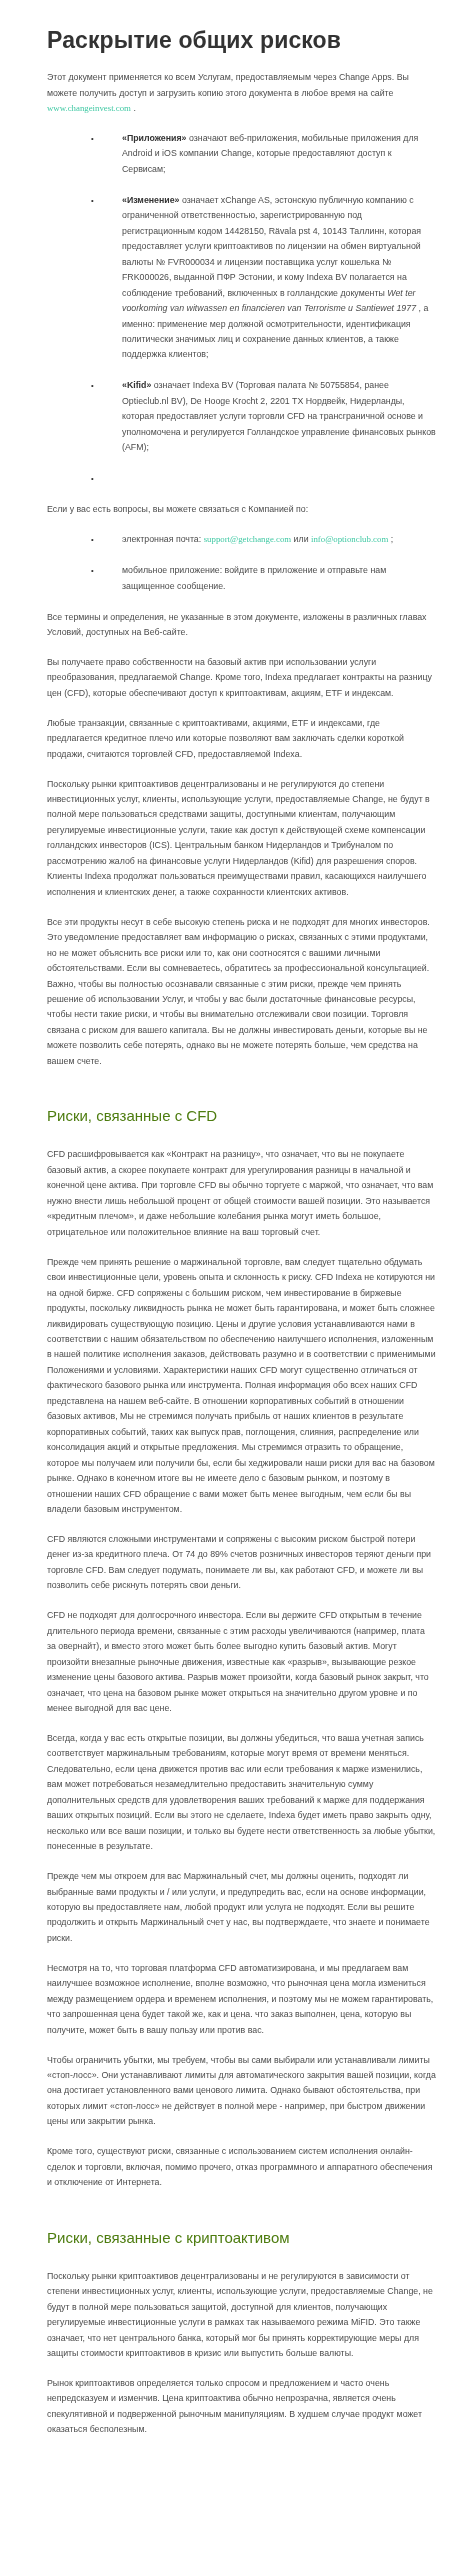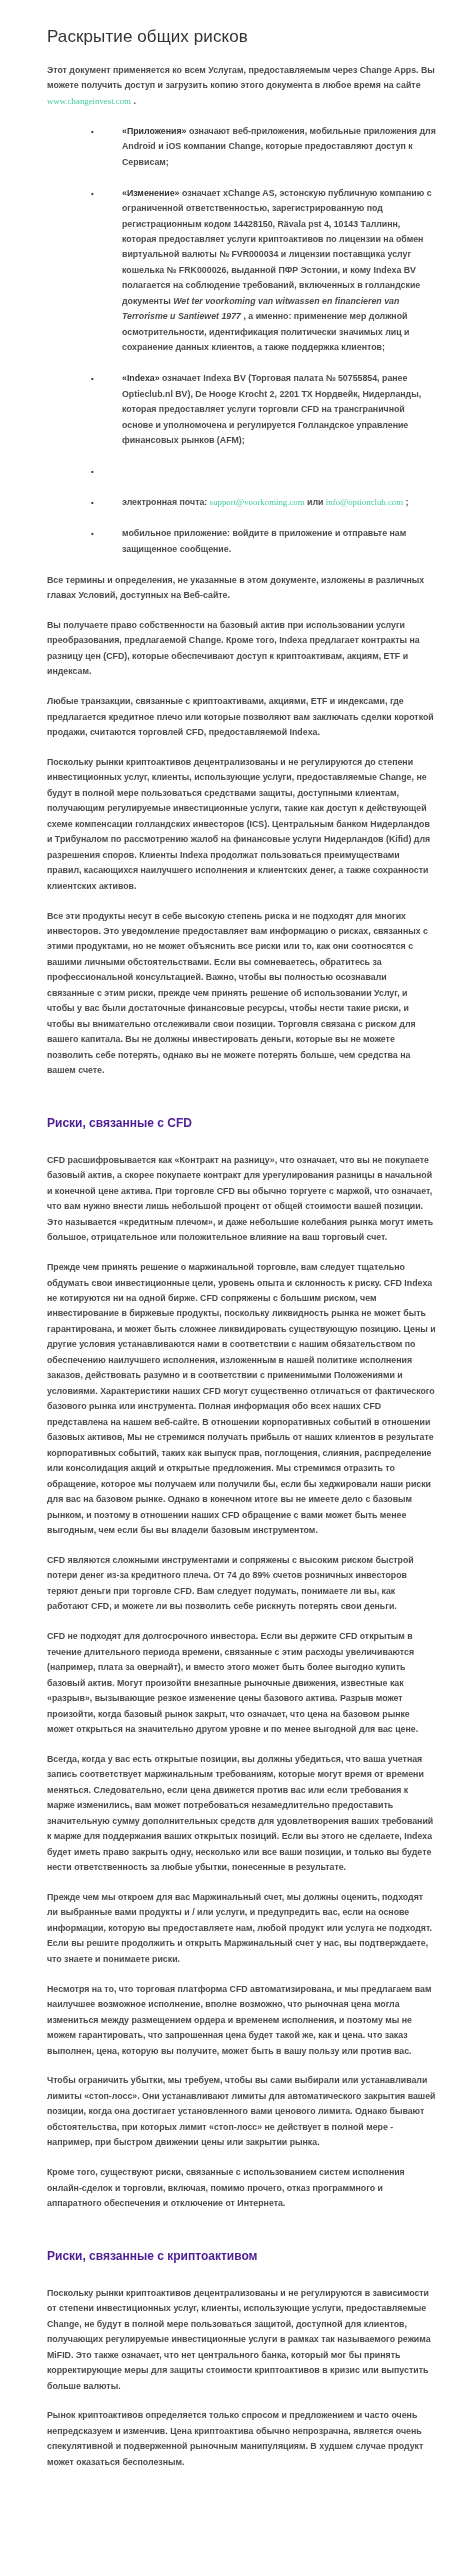--- a/index.html
+++ b/index.html
@@ -12,31 +12,31 @@
     min-height: 3718px;
     box-sizing: border-box;
     padding: 27px 30px 46px 47px;
     font-family: "Liberation Sans", "DejaVu Sans", sans-serif;
     color: #4c4c4c;
     font-size: 8.8px;
     line-height: 1.76;
     -webkit-font-smoothing: antialiased;
   }
   .doc-title {
-    font-size: 17px;
-    font-weight: 400;
+    font-size: 23px;
+    font-weight: 700;
     color: #333333;
     line-height: 1.2;
     margin: 0 0 15.5px 0;
     letter-spacing: 0.1px;
   }
   .section-heading {
-    font-size: 12px;
+    font-size: 15px;
     font-weight: 400;
-    color: #4c1d95;
+    color: #4d7c0f;
     line-height: 1.3;
     margin: 37px 0 21.6px 0;
   }
   .para {
     margin: 0 0 14.4px 0;
   }
   .li {
     display: flex;
     align-items: flex-start;
     margin: 0 0 15.5px 0;
@@ -57,46 +57,47 @@
   }
   em {
     font-style: italic;
   }
   a.text-link {
     color: #41c9a4;
     text-decoration: none;
     cursor: pointer;
     font-family: Liberation Serif, serif;
   }
-  span, strong, em { white-space: pre-wrap; font-weight: bold; }
+  span, strong, em { white-space: pre-wrap; }
 </style>
 </head>
 <body>
 
 <main>
   <h1 class="doc-title">Раскрытие общих рисков</h1>
 <p class="para"><span>Этот документ применяется ко всем Услугам, предоставляемым через Change Apps. Вы можете получить доступ и загрузить копию этого документа в любое время на сайте </span><a class="text-link" href="#">www.changeinvest.com</a><span> .</span></p>
     <div class="li">
       <span class="bullet">•</span>
       <div class="li-text"><strong>«Приложения»</strong><span> означают веб-приложения, мобильные приложения для Android и iOS компании Change, которые предоставляют доступ к Сервисам;</span></div>
     </div>
     <div class="li">
       <span class="bullet">•</span>
       <div class="li-text"><strong>«Изменение»</strong><span> означает xChange AS, эстонскую публичную компанию с ограниченной ответственностью, зарегистрированную под регистрационным кодом 14428150, Rävala pst 4, 10143 Таллинн, которая предоставляет услуги криптоактивов по лицензии на обмен виртуальной валюты № FVR000034 и лицензии поставщика услуг кошелька № FRK000026, выданной ПФР Эстонии, и кому Indexa BV полагается на соблюдение требований, включенных в голландские документы </span><em>Wet ter voorkoming van witwassen en financieren van Terrorisme и Santiewet 1977</em><span> , а именно: применение мер должной осмотрительности, идентификация политически значимых лиц и сохранение данных клиентов, а также поддержка клиентов;</span></div>
     </div>
     <div class="li">
       <span class="bullet">•</span>
-      <div class="li-text"><strong>«Indexa»</strong><span> означает Indexa BV (Торговая палата № 50755854, ранее Optieclub.nl BV), De Hooge Krocht 2, 2201 TX Нордвейк, Нидерланды, которая предоставляет услуги торговли CFD на трансграничной основе и уполномочена и регулируется Голландское управление финансовых рынков (AFM);</span></div>
+      <div class="li-text"><strong>«Kifid»</strong><span> означает Indexa BV (Торговая палата № 50755854, ранее Optieclub.nl BV), De Hooge Krocht 2, 2201 TX Нордвейк, Нидерланды, которая предоставляет услуги торговли CFD на трансграничной основе и уполномочена и регулируется Голландское управление финансовых рынков (AFM);</span></div>
     </div>
     <div class="li">
       <span class="bullet">•</span>
     </div>
+    <p class="para"><span>Если у вас есть вопросы, вы можете связаться с Компанией по:</span></p>
     <div class="li">
       <span class="bullet">•</span>
-      <div class="li-text"><span>электронная почта: </span><a class="text-link" href="#">support@voorkoming.com</a><span> или </span><a class="text-link" href="#">info@optionclub.com</a><span> ;</span></div>
+      <div class="li-text"><span>электронная почта: </span><a class="text-link" href="#">support@getchange.com</a><span> или </span><a class="text-link" href="#">info@optionclub.com</a><span> ;</span></div>
     </div>
     <div class="li">
       <span class="bullet">•</span>
       <div class="li-text"><span>мобильное приложение: войдите в приложение и отправьте нам защищенное сообщение.</span></div>
     </div>
     <p class="para"><span>Все термины и определения, не указанные в этом документе, изложены в различных главах Условий, доступных на Веб-сайте.</span></p>
     <p class="para"><span>Вы получаете право собственности на базовый актив при использовании услуги преобразования, предлагаемой Change. Кроме того, Indexa предлагает контракты на разницу цен (CFD), которые обеспечивают доступ к криптоактивам, акциям, ETF и индексам.</span></p>
     <p class="para"><span>Любые транзакции, связанные с криптоактивами, акциями, ETF и индексами, где предлагается кредитное плечо или которые позволяют вам заключать сделки короткой продажи, считаются торговлей CFD, предоставляемой Indexa.</span></p>
     <p class="para"><span>Поскольку рынки криптоактивов децентрализованы и не регулируются до степени инвестиционных услуг, клиенты, использующие услуги, предоставляемые Change, не будут в полной мере пользоваться средствами защиты, доступными клиентам, получающим регулируемые инвестиционные услуги, такие как доступ к действующей схеме компенсации голландских инвесторов (ICS). Центральным банком Нидерландов и Трибуналом по рассмотрению жалоб на финансовые услуги Нидерландов (Kifid) для разрешения споров. Клиенты Indexa продолжат пользоваться преимуществами правил, касающихся наилучшего исполнения и клиентских денег, а также сохранности клиентских активов.</span></p>
     <p class="para"><span>Все эти продукты несут в себе высокую степень риска и не подходят для многих инвесторов. Это уведомление предоставляет вам информацию о рисках, связанных с этими продуктами, но не может объяснить все риски или то, как они соотносятся с вашими личными обстоятельствами. Если вы сомневаетесь, обратитесь за профессиональной консультацией. Важно, чтобы вы полностью осознавали связанные с этим риски, прежде чем принять решение об использовании Услуг, и чтобы у вас были достаточные финансовые ресурсы, чтобы нести такие риски, и чтобы вы внимательно отслеживали свои позиции. Торговля связана с риском для вашего капитала. Вы не должны инвестировать деньги, которые вы не можете позволить себе потерять, однако вы не можете потерять больше, чем средства на вашем счете.</span></p>

